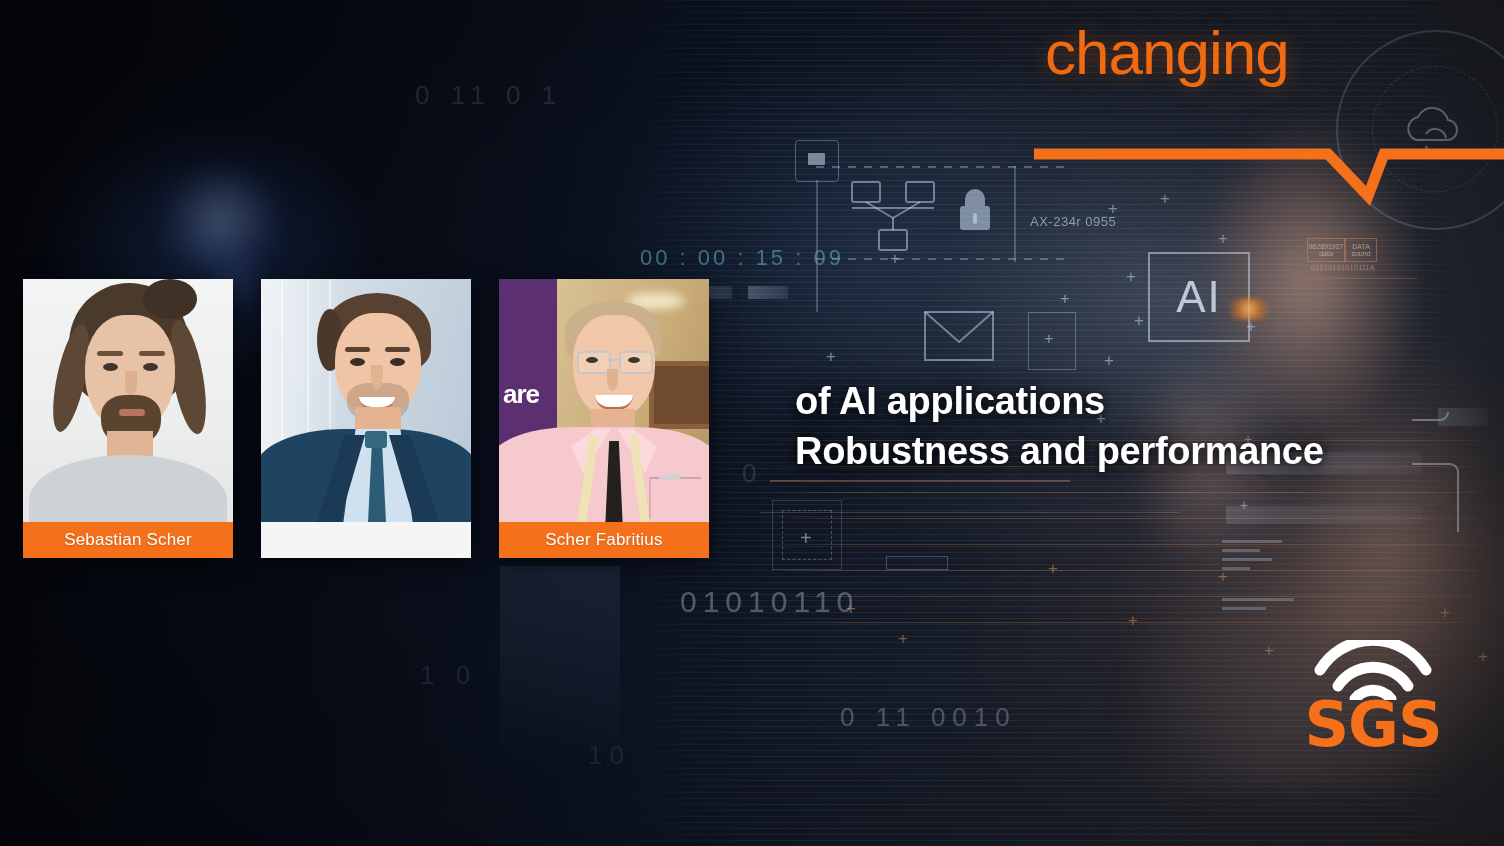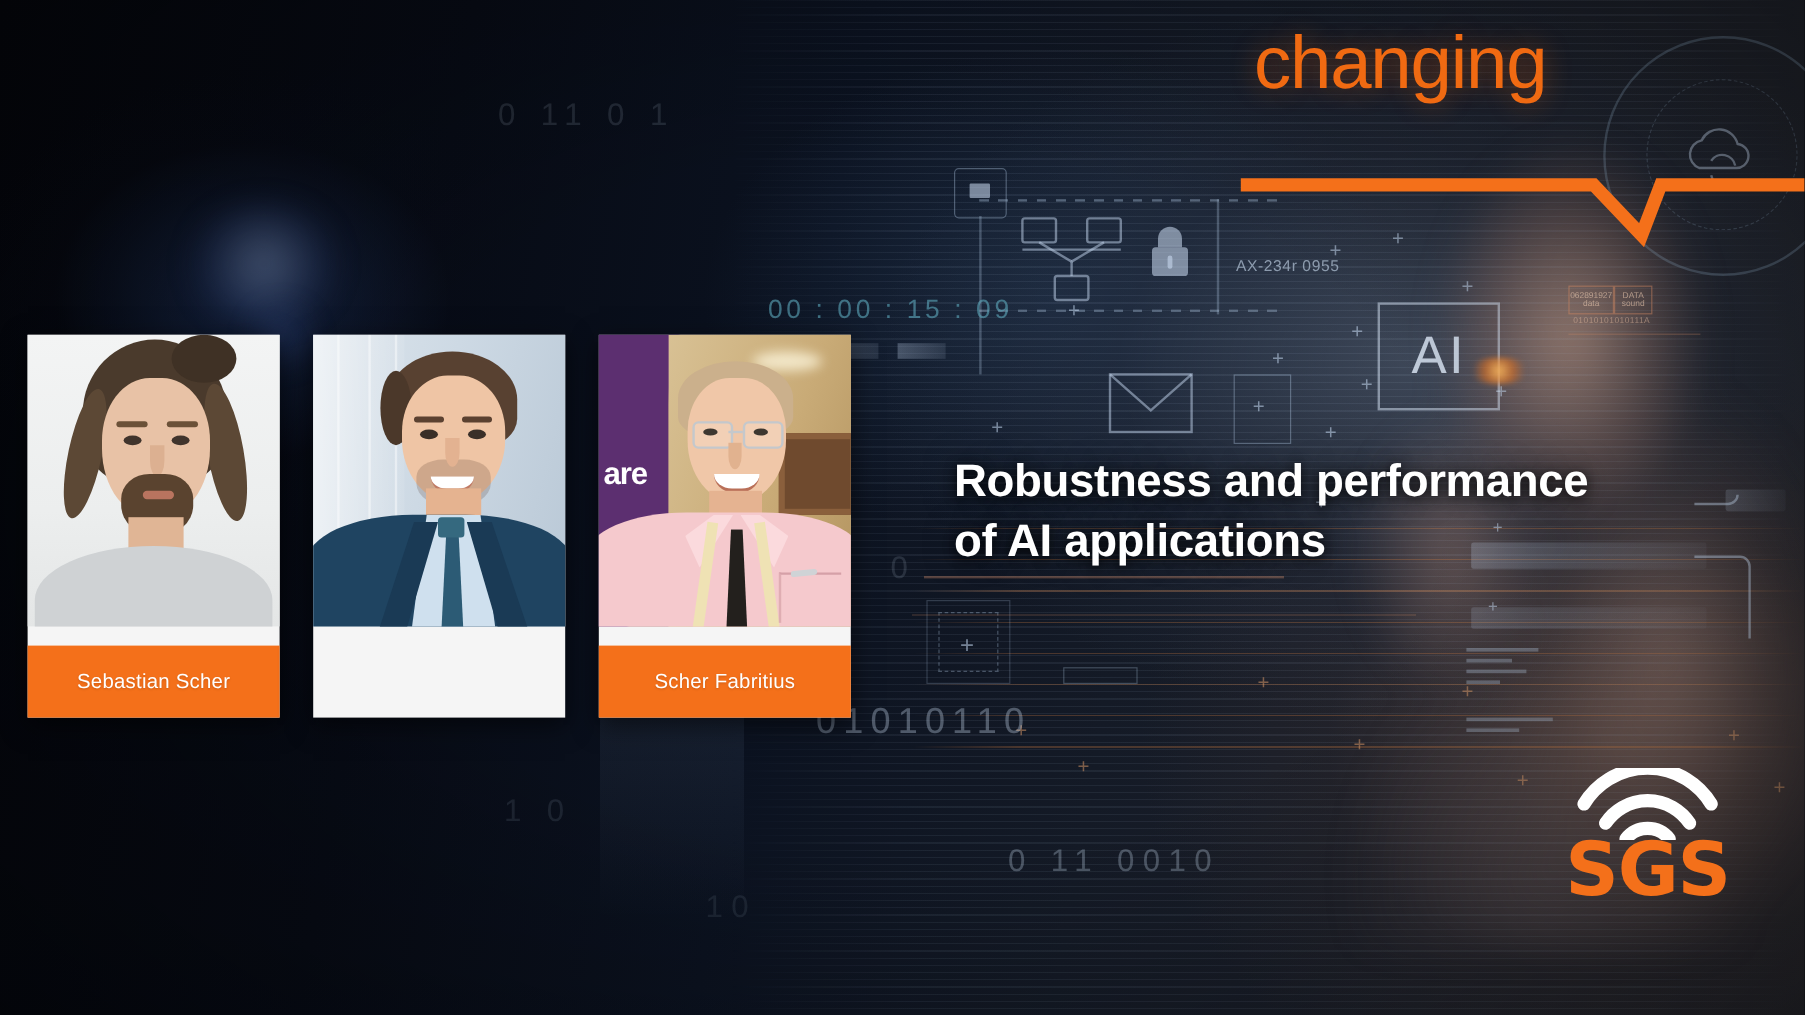--- a/index.html
+++ b/index.html
@@ -154,25 +154,24 @@
   .card{
     width:210px;
     background:#f5f5f5;
     box-shadow:0 6px 20px rgba(0,0,0,.55);
   }
   .card-photo{
     width:210px;height:243px;
     position:relative;overflow:hidden;
   }
   .card-name{
-    height:60px;background:#f4701a;
+    height:36px;background:#f4701a;
     display:flex;align-items:center;justify-content:center;
     color:#fff;font-size:17px;letter-spacing:.2px;
     text-shadow:0 1px 2px rgba(0,0,0,.18);
-    margin-top:16px;
   }
 
   
   .p1{background:linear-gradient(to bottom,#f3f4f4 0%,#eceeee 60%,#e4e6e6 100%);}
   .p1 .hair{position:absolute;left:46px;top:4px;width:120px;height:122px;border-radius:58% 58% 44% 44%;background:#4a3a2c;}
   .p1 .hair-b{position:absolute;left:34px;top:44px;width:28px;height:110px;border-radius:50%;background:#5c4835;transform:rotate(12deg);}
   .p1 .hair-c{position:absolute;left:150px;top:40px;width:30px;height:116px;border-radius:50%;background:#5c4835;transform:rotate(-10deg);}
   .p1 .hair-bun{position:absolute;left:120px;top:0px;width:54px;height:40px;border-radius:50%;background:#3f3125;}
   .p1 .face{position:absolute;left:62px;top:36px;width:90px;height:118px;border-radius:46% 46% 52% 52%;background:#e8c2a6;}
   .p1 .brow-l{position:absolute;left:74px;top:72px;width:26px;height:5px;border-radius:3px;background:#6b5138;}
@@ -388,22 +387,22 @@
 
   <div class="brand">
     <div class="brand-word1">changing</div>
   </div>
 
   <svg class="brand-swoosh" style="position:absolute;left:1012px;top:142px;width:492px;height:86px;" viewBox="0 0 492 86" preserveAspectRatio="none">
     <polyline points="22,12 316,12 356,54 372,12 492,12" fill="none" stroke="#f4701a" stroke-width="11" stroke-linejoin="miter" stroke-linecap="butt"></polyline>
   </svg>
 
   <div class="title">
+    <div>of AI applications</div>
     <div>Robustness and performance</div>
-    <div>of AI applications</div>
   </div>
 
   <div class="speakers">
 
     <div class="card">
       <div class="card-photo p1">
         <div class="hair"></div>
           <div class="hair-b"></div>
           <div class="hair-c"></div>
           <div class="hair-bun"></div>

